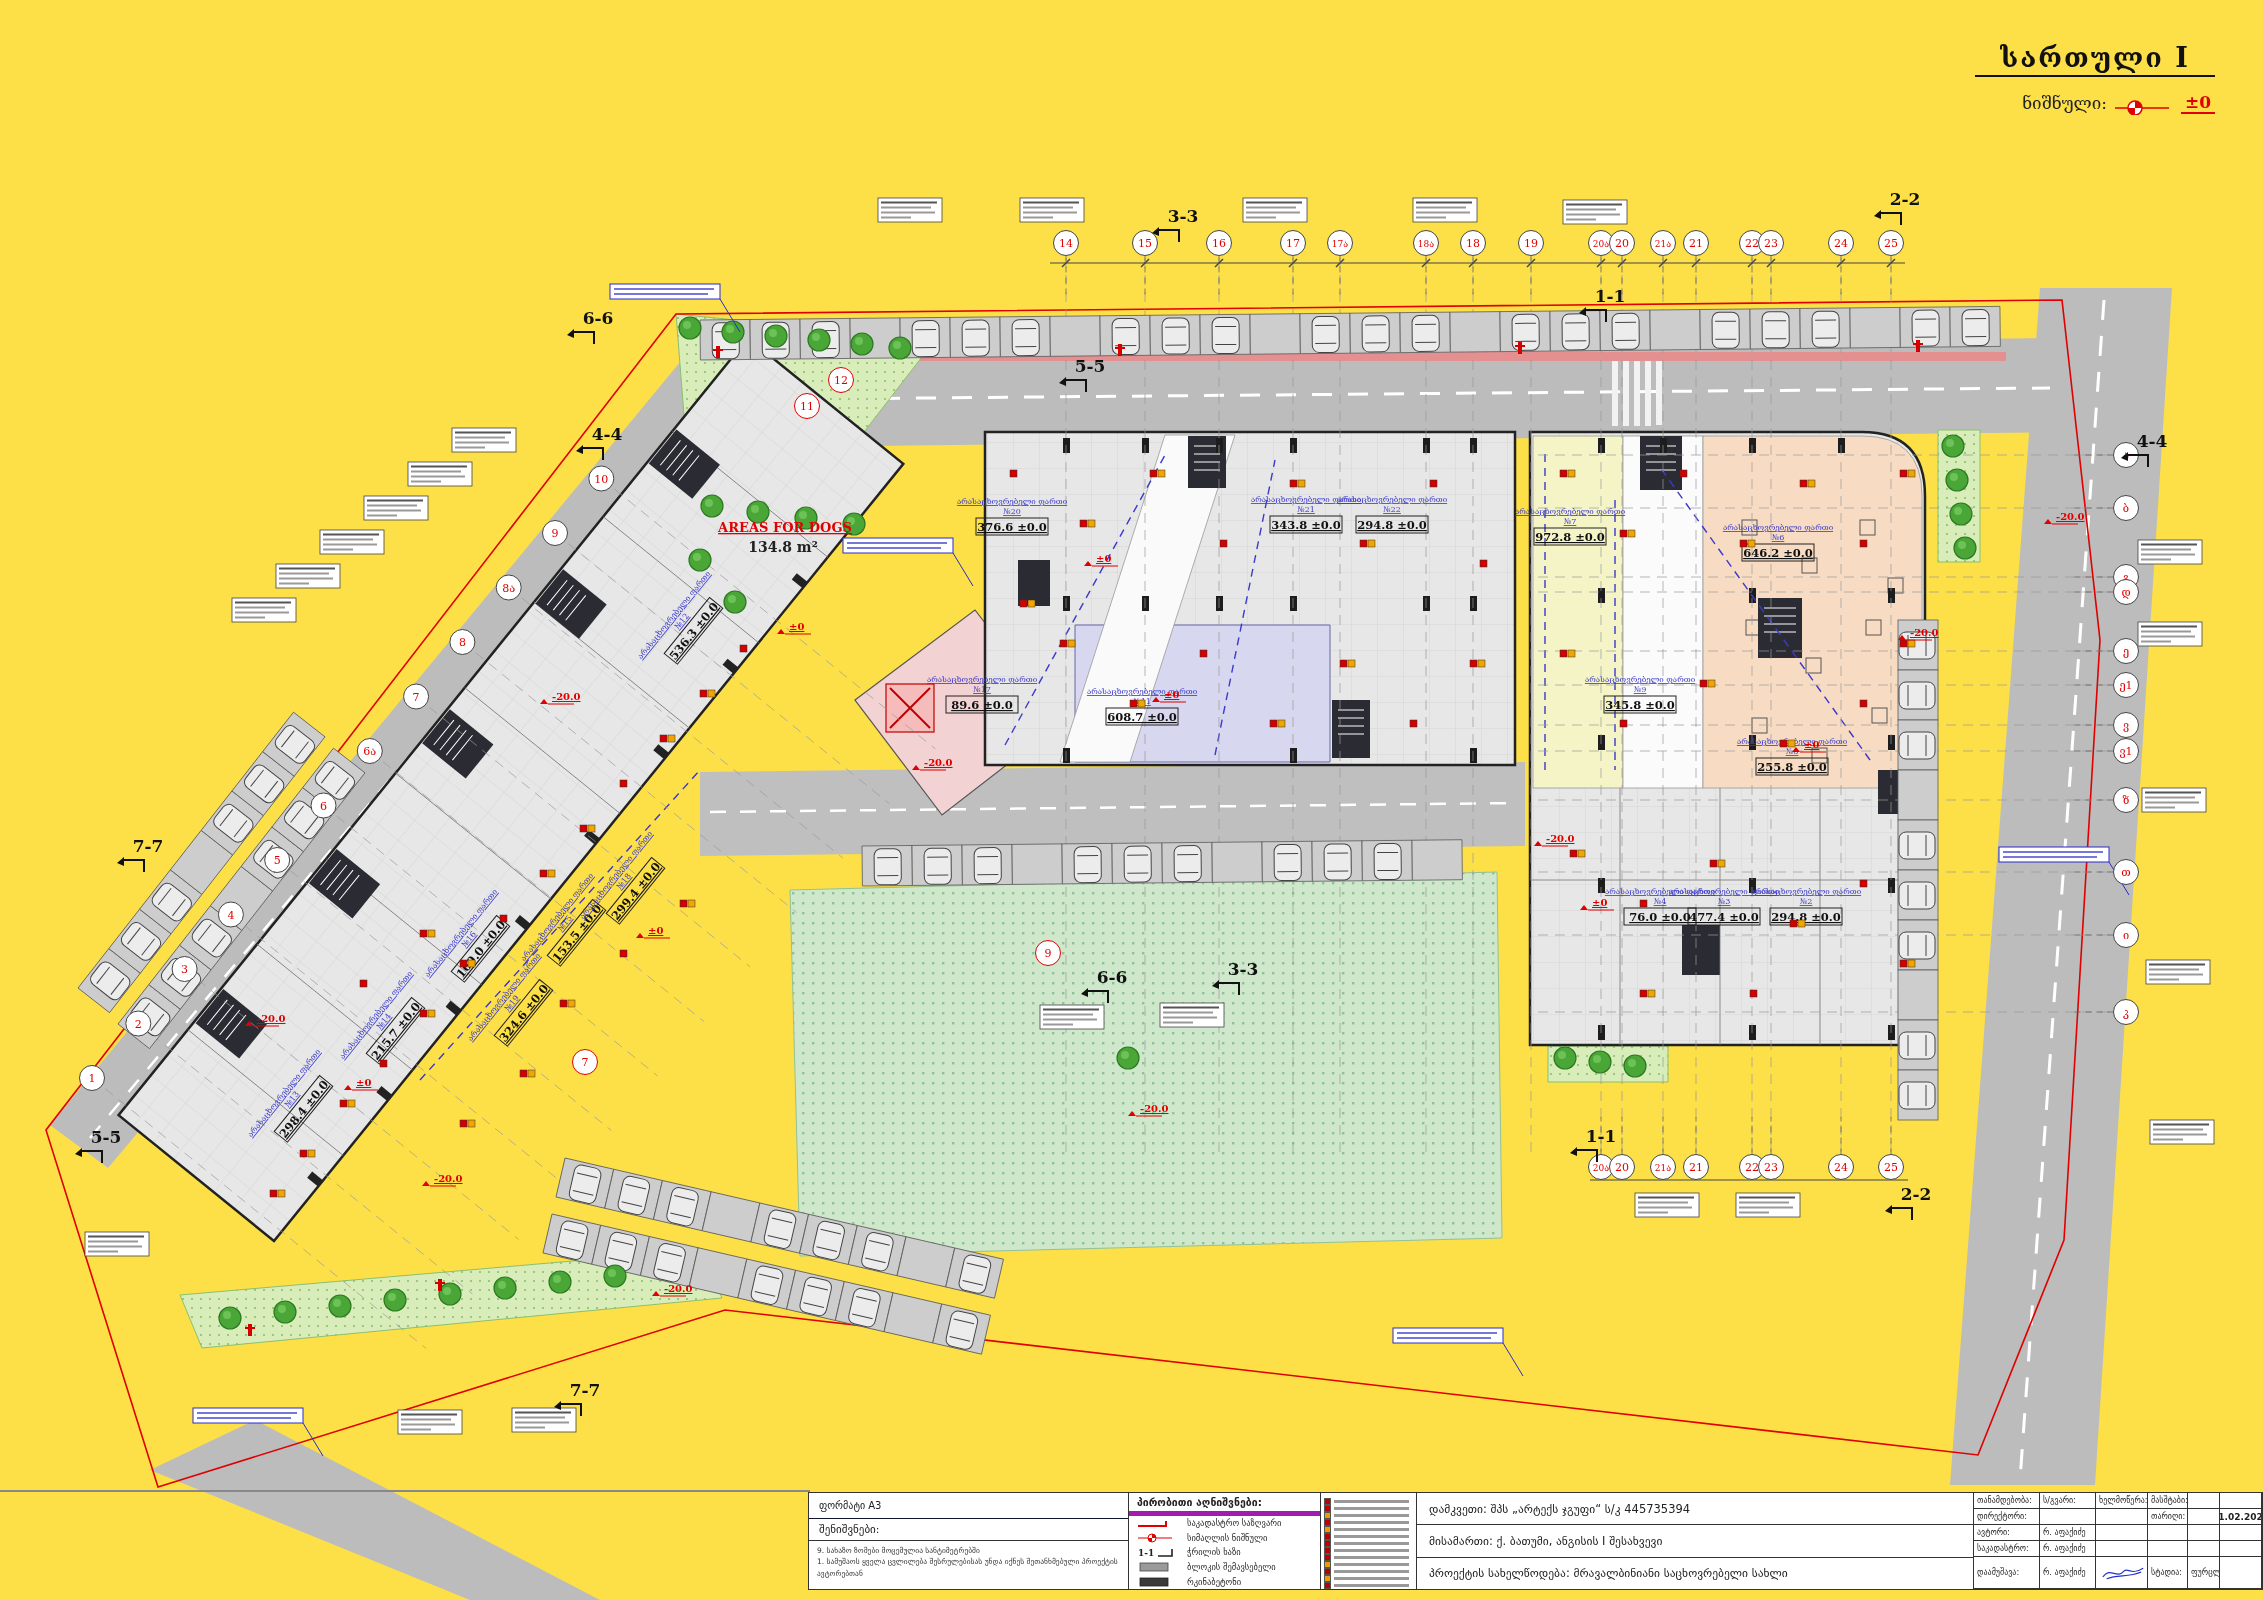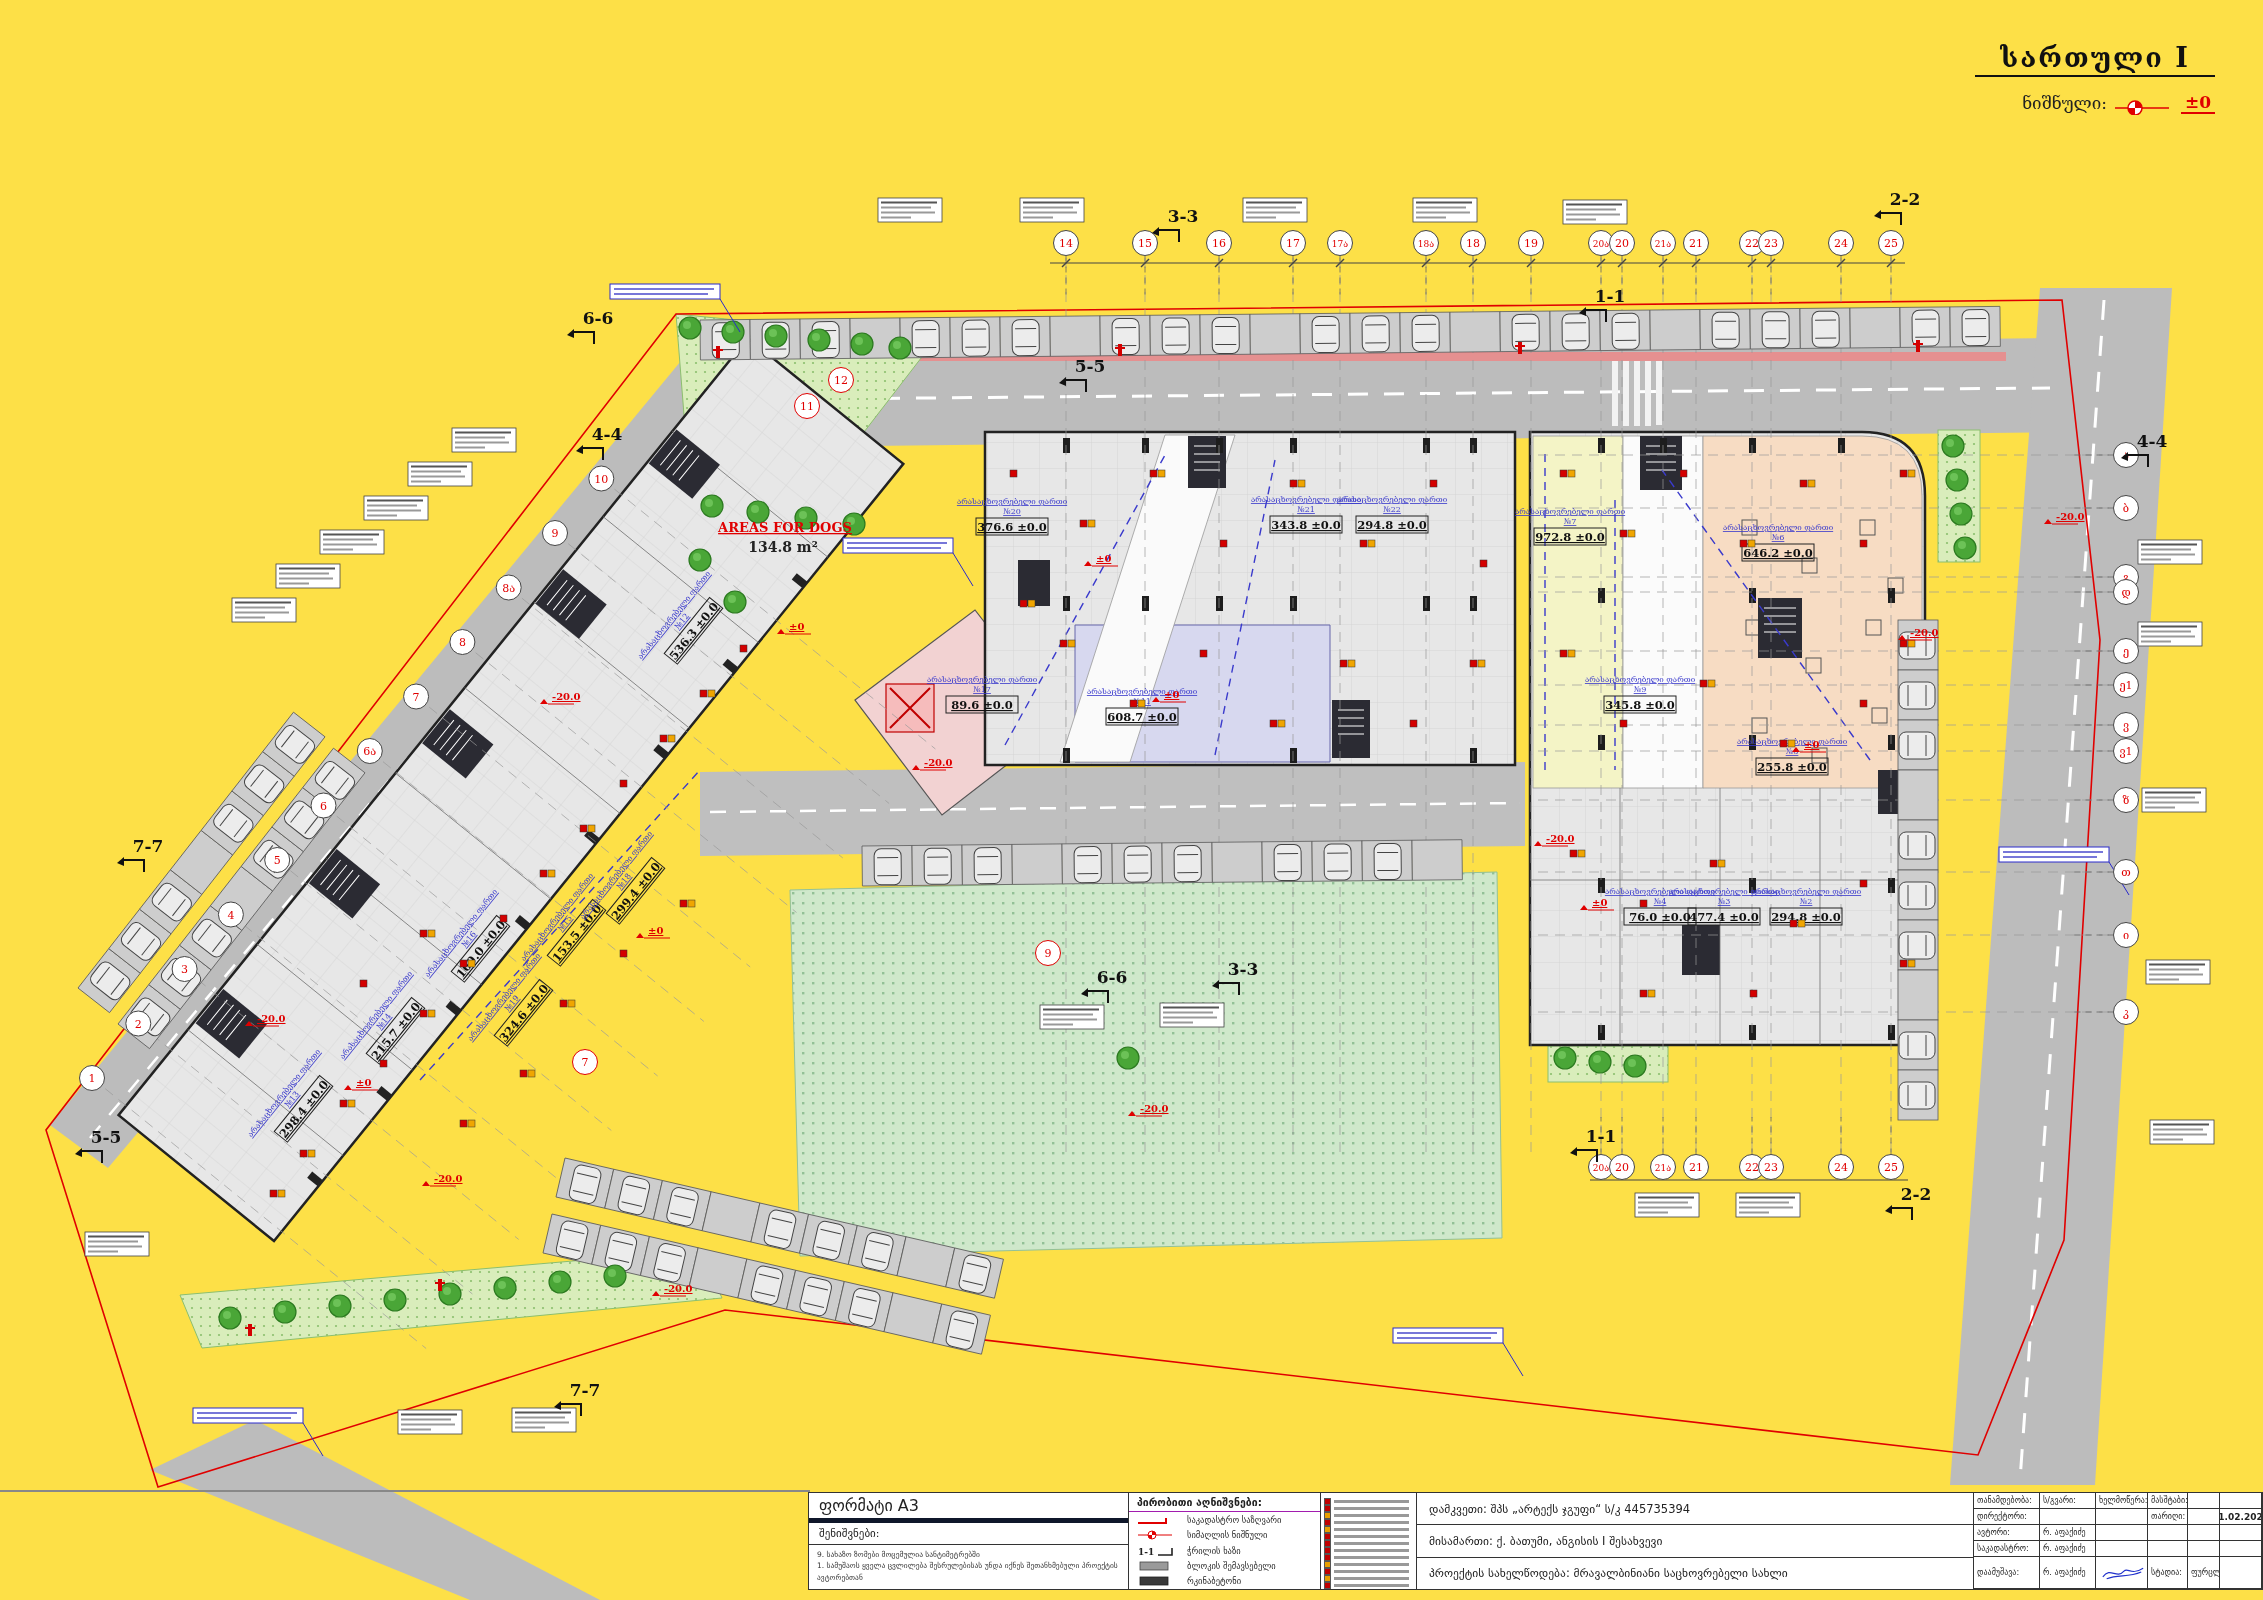--- a/index.html
+++ b/index.html
@@ -10,25 +10,25 @@
   #title-wrap{position:absolute;right:48px;top:42px;text-align:center;z-index:5;}
   #sheet-title{font-size:27px;font-weight:bold;letter-spacing:2px;color:#111;
                border-bottom:2px solid #111;padding:0 6px 2px 6px;}
   #level-row{margin-top:14px;font-size:17px;color:#222;display:flex;align-items:center;gap:8px;justify-content:center;margin-left:47px;}
   #level-value{color:#e00000;font-weight:bold;border-bottom:2px solid #e00000;padding:0 4px;}
   
   #tblock{position:absolute;left:808px;top:1492px;width:1453px;height:96px;display:flex;
           border:1.5px solid #333;background:#fff;z-index:6;font-family:"DejaVu Sans", sans-serif;color:#222;}
   #tblock .col{border-right:1.2px solid #333;box-sizing:border-box;height:100%;}
   .cA{width:320px;display:flex;flex-direction:column;}
-  .cA .r1{height:25px;border-bottom:5px solid #0f172a;font-size:16px;display:flex;align-items:center;padding-left:10px;}
+  .cA .r1{height:25px;border-bottom:1px solid #0f172a;font-size:10px;display:flex;align-items:center;padding-left:10px;}
   .cA .r2{height:21px;border-bottom:1px solid #333;font-size:11px;display:flex;align-items:center;padding-left:10px;}
   .cA .r3{flex:1;font-size:7.5px;line-height:1.5;padding:4px 8px;color:#333;}
   .cB{width:192px;display:flex;flex-direction:column;}
-  .cB .hd{height:18px;border-bottom:1px solid #a21caf;font-size:10.5px;font-weight:bold;display:flex;align-items:center;padding-left:8px;text-align:center;}
+  .cB .hd{height:18px;border-bottom:5px solid #a21caf;font-size:10.5px;font-weight:bold;display:flex;align-items:center;padding-left:8px;text-align:center;}
   .legrow{flex:1;display:flex;align-items:center;font-size:8.5px;gap:10px;padding-left:6px;}
   .legsym{width:42px;display:flex;justify-content:center;}
   .cC{width:96px;padding:2px 3px;display:flex;flex-direction:column;}
   .frow{flex:1;display:flex;align-items:center;gap:3px;}
   .fsw{width:5px;height:5px;border:0.5px solid #555;}
   .fbar{height:2.5px;background:#999;flex:1;margin-right:4px;}
   .fhead{height:3px;background:#777;margin:1px 12px 2px 12px;}
   .cD{width:557px;display:flex;flex-direction:column;font-size:11.5px;}
   .cD div{flex:1;display:flex;align-items:center;padding-left:12px;border-bottom:1px solid #333;}
   .cD div:last-child{border-bottom:none;text-align:center;}

